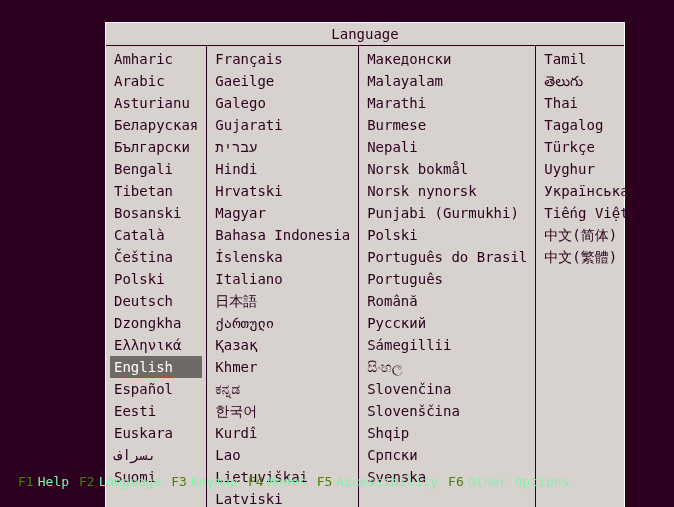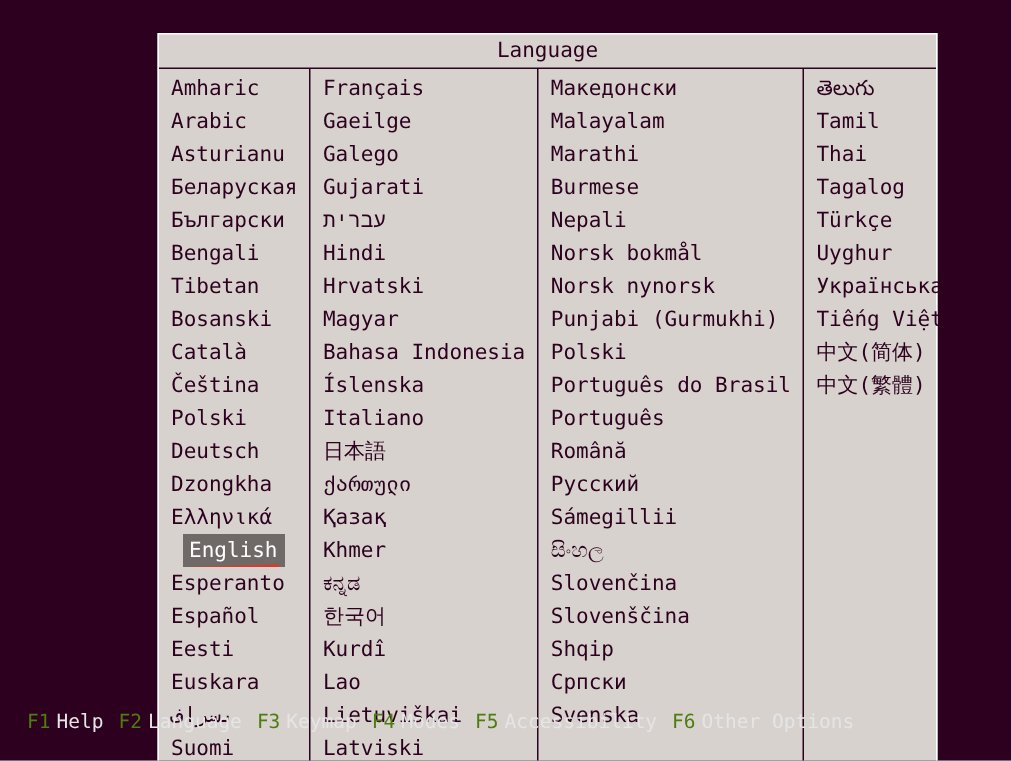--- a/index.html
+++ b/index.html
@@ -42,21 +42,21 @@
     padding: 1px 8px;
     white-space: nowrap;
     overflow: hidden;
     line-height: 20px;
     cursor: pointer;
     position: relative;
   }
   .item.selected {
     background: #6f6a68;
     color: #ffffff;
-    margin: 0 16px;
+    margin: 0 4px;
     padding: 1px 4px;
   }
   .underline-annot {
     position: absolute;
     left: 6px;
     bottom: -1px;
     width: 58px;
     height: 2px;
     background: #d93a2a;
     transform: rotate(-1.5deg);
@@ -69,21 +69,21 @@
     display: flex;
     gap: 10px;
     font-size: 13px;
   }
   .fopt {
     display: flex;
     gap: 4px;
     cursor: pointer;
   }
   .fkey { color: #4d7c0f; }
-  .flabel { color: #e5e5e5; }
+  .flabel { color: #86efac; }
 </style>
 </head>
 <body>
 
 <div class="window">
   <div class="title">Language</div>
   <div class="columns" id="cols">
       <div class="col">
         <div class="item">Amharic</div>
         <div class="item">Arabic</div>
@@ -93,21 +93,20 @@
         <div class="item">Bengali</div>
         <div class="item">Tibetan</div>
         <div class="item">Bosanski</div>
         <div class="item">Català</div>
         <div class="item">Čeština</div>
         <div class="item">Polski</div>
         <div class="item">Deutsch</div>
         <div class="item">Dzongkha</div>
         <div class="item">Ελληνικά</div>
         <div class="item selected">English<div class="underline-annot"></div></div>
-        <div class="item">Esperanto</div>
         <div class="item">Español</div>
         <div class="item">Eesti</div>
         <div class="item">Euskara</div>
         <div class="item">ىسراف</div>
         <div class="item">Suomi</div>
       </div>
       <div class="col">
         <div class="item">Français</div>
         <div class="item">Gaeilge</div>
         <div class="item">Galego</div>
@@ -146,22 +145,22 @@
         <div class="item">Русский</div>
         <div class="item">Sámegillii</div>
         <div class="item">සිංහල</div>
         <div class="item">Slovenčina</div>
         <div class="item">Slovenščina</div>
         <div class="item">Shqip</div>
         <div class="item">Српски</div>
         <div class="item">Svenska</div>
       </div>
       <div class="col">
+        <div class="item">Tamil</div>
         <div class="item">తెలుగు</div>
-        <div class="item">Tamil</div>
         <div class="item">Thai</div>
         <div class="item">Tagalog</div>
         <div class="item">Türkçe</div>
         <div class="item">Uyghur</div>
         <div class="item">Українська</div>
         <div class="item">Tiếng Việt</div>
         <div class="item">中文(简体)</div>
         <div class="item">中文(繁體)</div>
       </div>
     </div>

